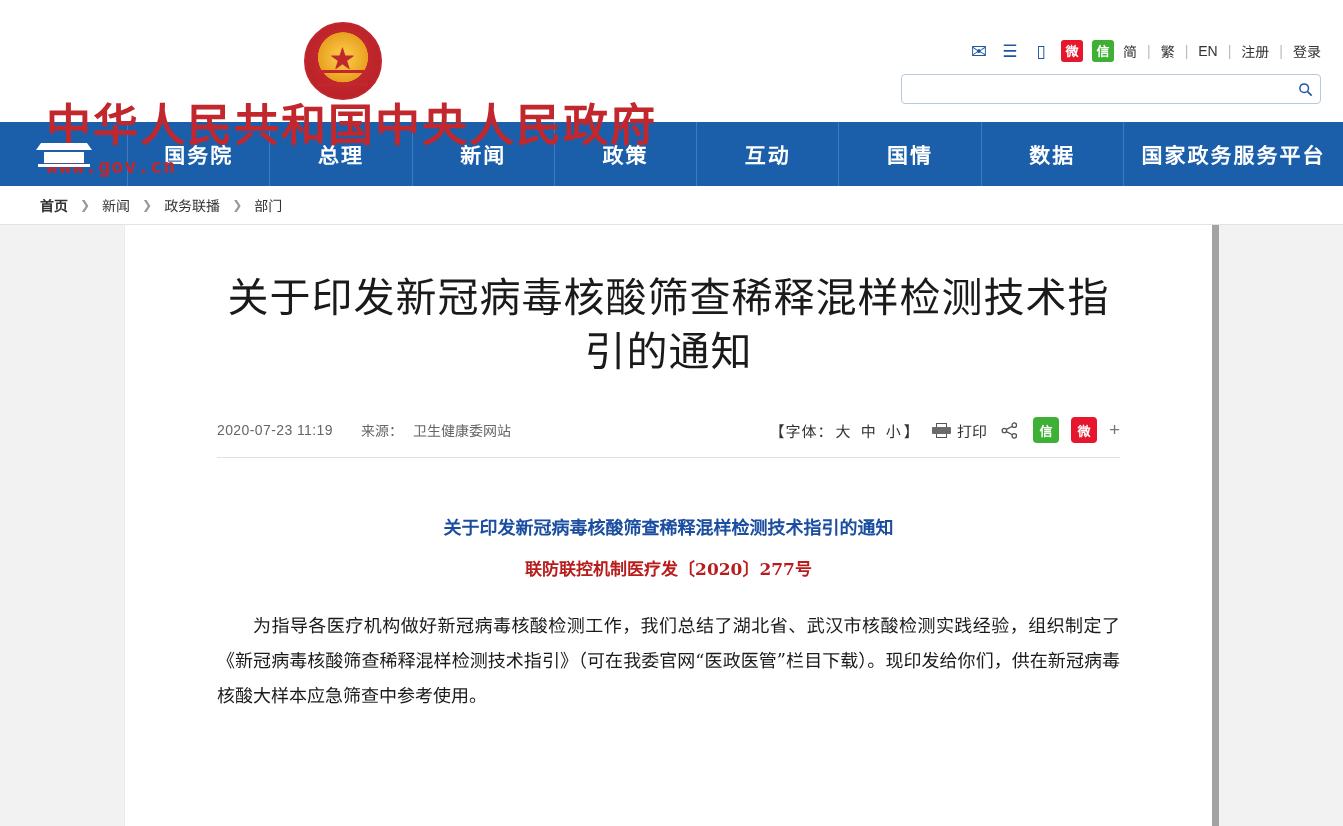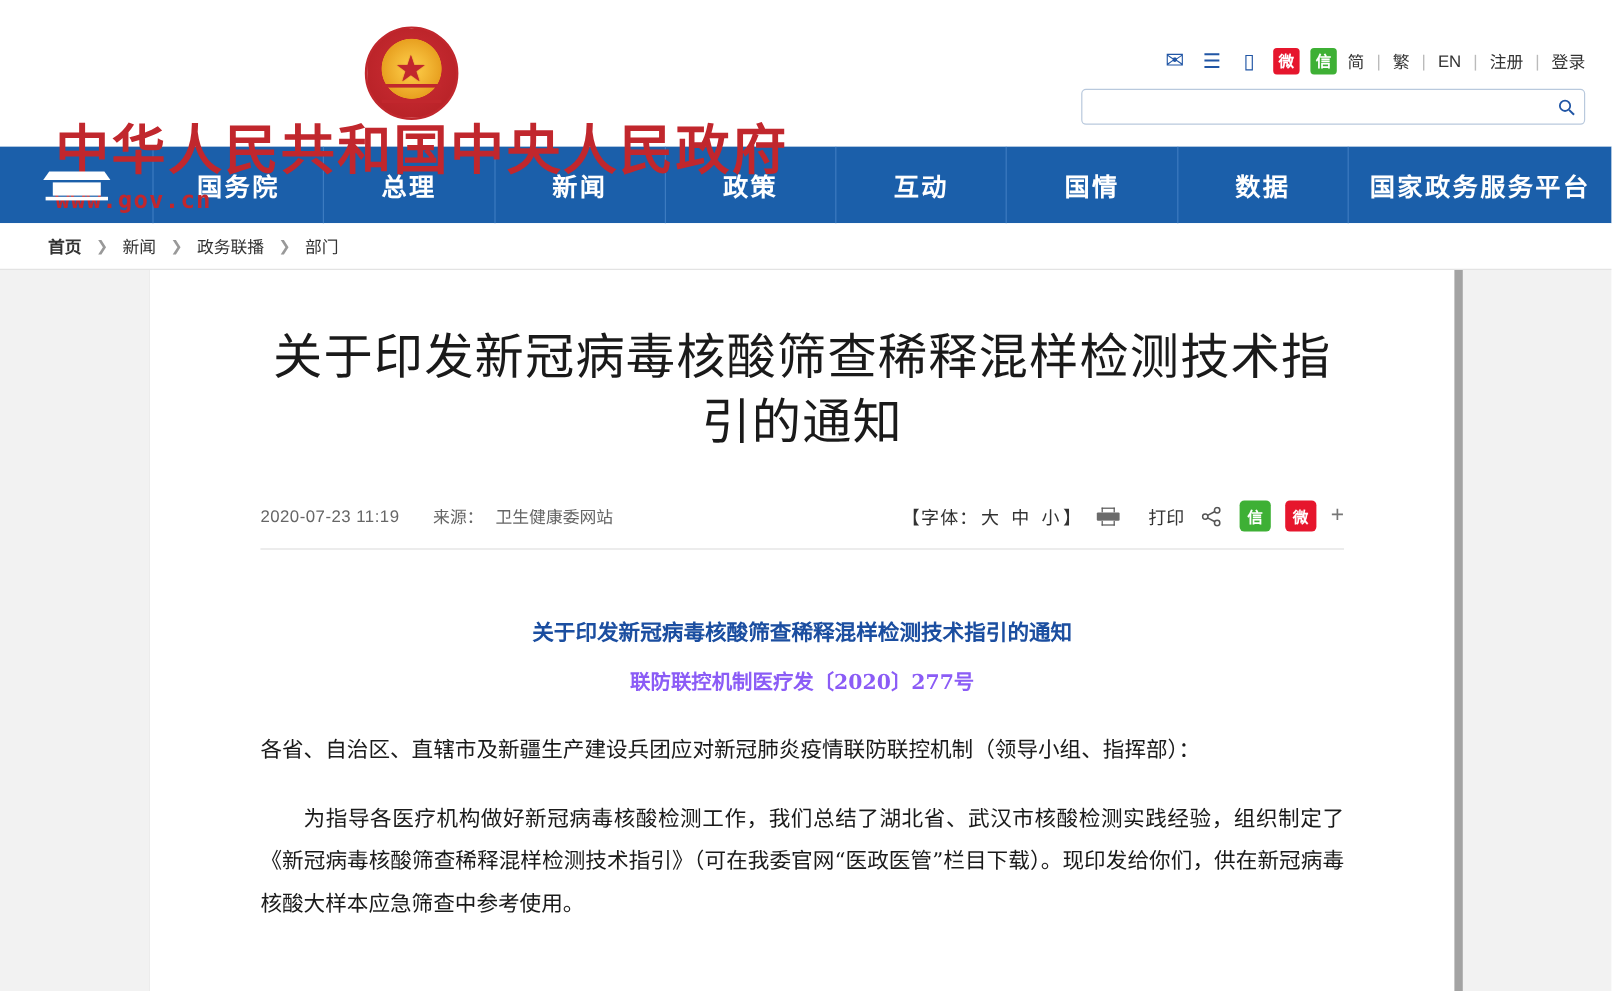--- a/index.html
+++ b/index.html
@@ -225,21 +225,21 @@
   .meta .src { margin-left: 10px; }
   .meta-right {
     margin-left: auto;
     display: flex; align-items: center;
     gap: 12px;
     color: #444;
   }
   .fontsize { font-size: 15px; color: #333; letter-spacing: 1px; }
   .fontsize .fs { cursor: pointer; padding: 0 2px; }
   .print {
-    display: flex; align-items: center; gap: 24px;
+    display: flex; align-items: center; gap: 6px;
     font-size: 15px; color: #333; cursor: pointer;
   }
   .printer {
     width: 19px; height: 15px;
     position: relative;
     display: inline-block;
   }
   .printer .top {
     position: absolute; left: 4px; top: 0; width: 11px; height: 4px;
     border: 1px solid #555; border-bottom: 0; background: #fff;
@@ -274,21 +274,21 @@
   }
   .doc-head {
     text-align: center;
     color: #1b4ea0;
     font-size: 18px;
     font-weight: bold;
     line-height: 2;
   }
   .doc-num {
     text-align: center;
-    color: #8b5cf6;
+    color: #b91c1c;
     font-size: 17px;
     font-weight: bold;
     line-height: 2;
     margin-top: 6px;
   }
   .doc p {
     font-size: 18px;
     line-height: 1.95;
     color: #1a1a1a;
     margin: 22px 0 0 0;
@@ -401,18 +401,17 @@
 
         <span class="sq wechat">信</span>
         <span class="sq weibo">微</span>
         <span class="plus">+</span>
       </div>
     </div>
 
     <div class="doc">
       <div class="doc-head">关于印发新冠病毒核酸筛查稀释混样检测技术指引的通知</div>
       <div class="doc-num">联防联控机制医疗发〔2020〕277号</div>
-      <p>各省、自治区、直辖市及新疆生产建设兵团应对新冠肺炎疫情联防联控机制（领导小组、指挥部）：</p>
       <p class="indent">为指导各医疗机构做好新冠病毒核酸检测工作，我们总结了湖北省、武汉市核酸检测实践经验，组织制定了《新冠病毒核酸筛查稀释混样检测技术指引》（可在我委官网“医政医管”栏目下载）。现印发给你们，供在新冠病毒核酸大样本应急筛查中参考使用。</p>
     </div>
 
   </div>
 </div>
 
 </body></html>

